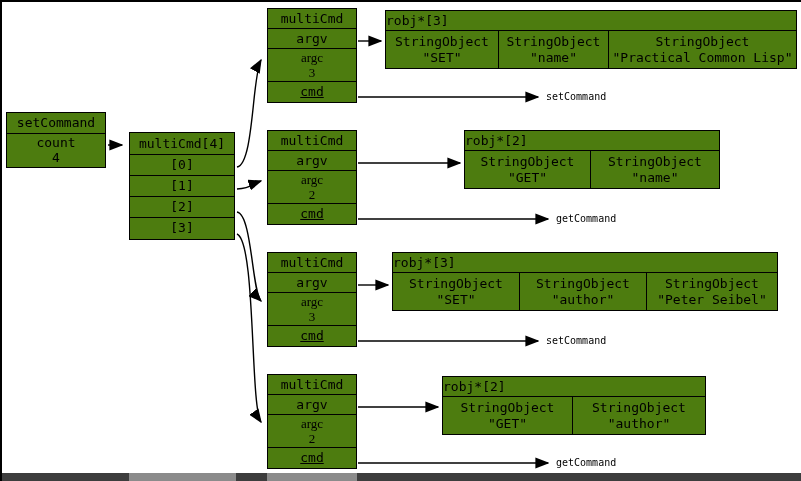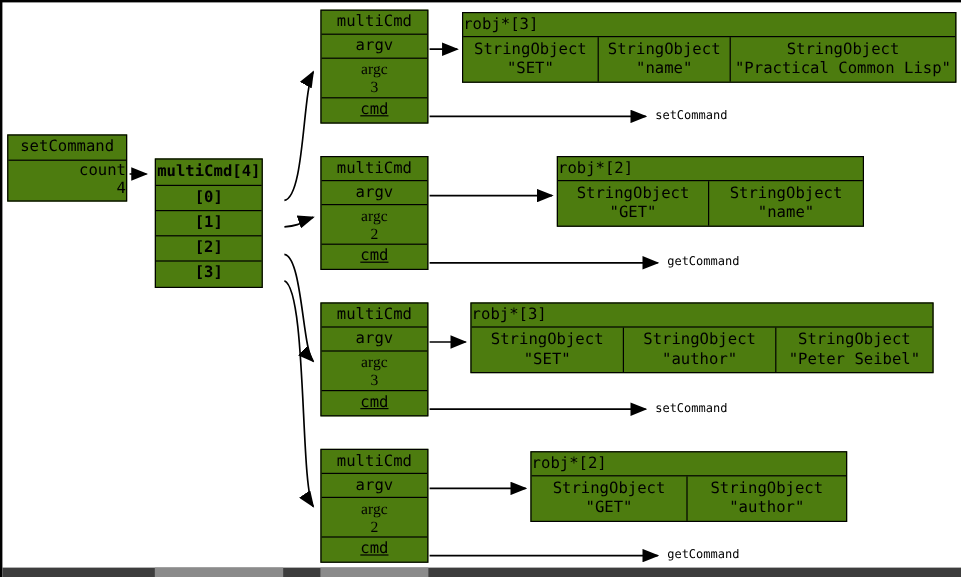--- a/index.html
+++ b/index.html
@@ -5,25 +5,25 @@
   * { margin:0; padding:0; box-sizing:border-box; }
   html,body { width:801px; height:481px; background:#fff; overflow:hidden; }
   body { font-family:"DejaVu Sans Mono","Liberation Mono",monospace; color:#000; }
   .frame { position:relative; width:801px; height:481px; border-top:2px solid #000; border-left:2px solid #000; background:#fff; }
   .arrows { position:absolute; left:0; top:0; width:801px; height:481px; pointer-events:none; }
   .box { position:absolute; background:#4d7c0f; border:1.5px solid #000; font-size:13px; }
 
   
   .mstate { left:4px; top:110px; width:100px; }
   .mstate .r { height:21px; line-height:20px; text-align:center; border-bottom:1.5px solid #000; }
-  .mstate .r2 { height:33px; border-bottom:none; padding-top:1px;text-align:right; }
+  .mstate .r2 { height:33px; border-bottom:none; padding-top:1px; }
   .mstate .r2 span { display:block; line-height:15px; }
 
   
-  .carr { left:127px; top:130px; width:90px;font-weight:bold; }
+  .carr { left:127px; top:130px; width:106px; }
   .carr .hdr { height:22px; line-height:21px; text-align:center; border-bottom:1.5px solid #000; }
   .carr .slot { height:21px; line-height:20px; text-align:center; border-bottom:1.5px solid #000; }
   .carr .slot:last-child { border-bottom:none; }
 
   
   .struct { left:265px; width:90px; }
   .struct .r { height:20px; line-height:19px; text-align:center; border-bottom:1.5px solid #000; }
   .struct .r:last-child { border-bottom:none;text-decoration:underline; }
   .struct .r2 { height:33px; padding-top:1px; }
   .struct .r2 span { display:block; line-height:15px;font-family:Liberation Serif, serif; }

